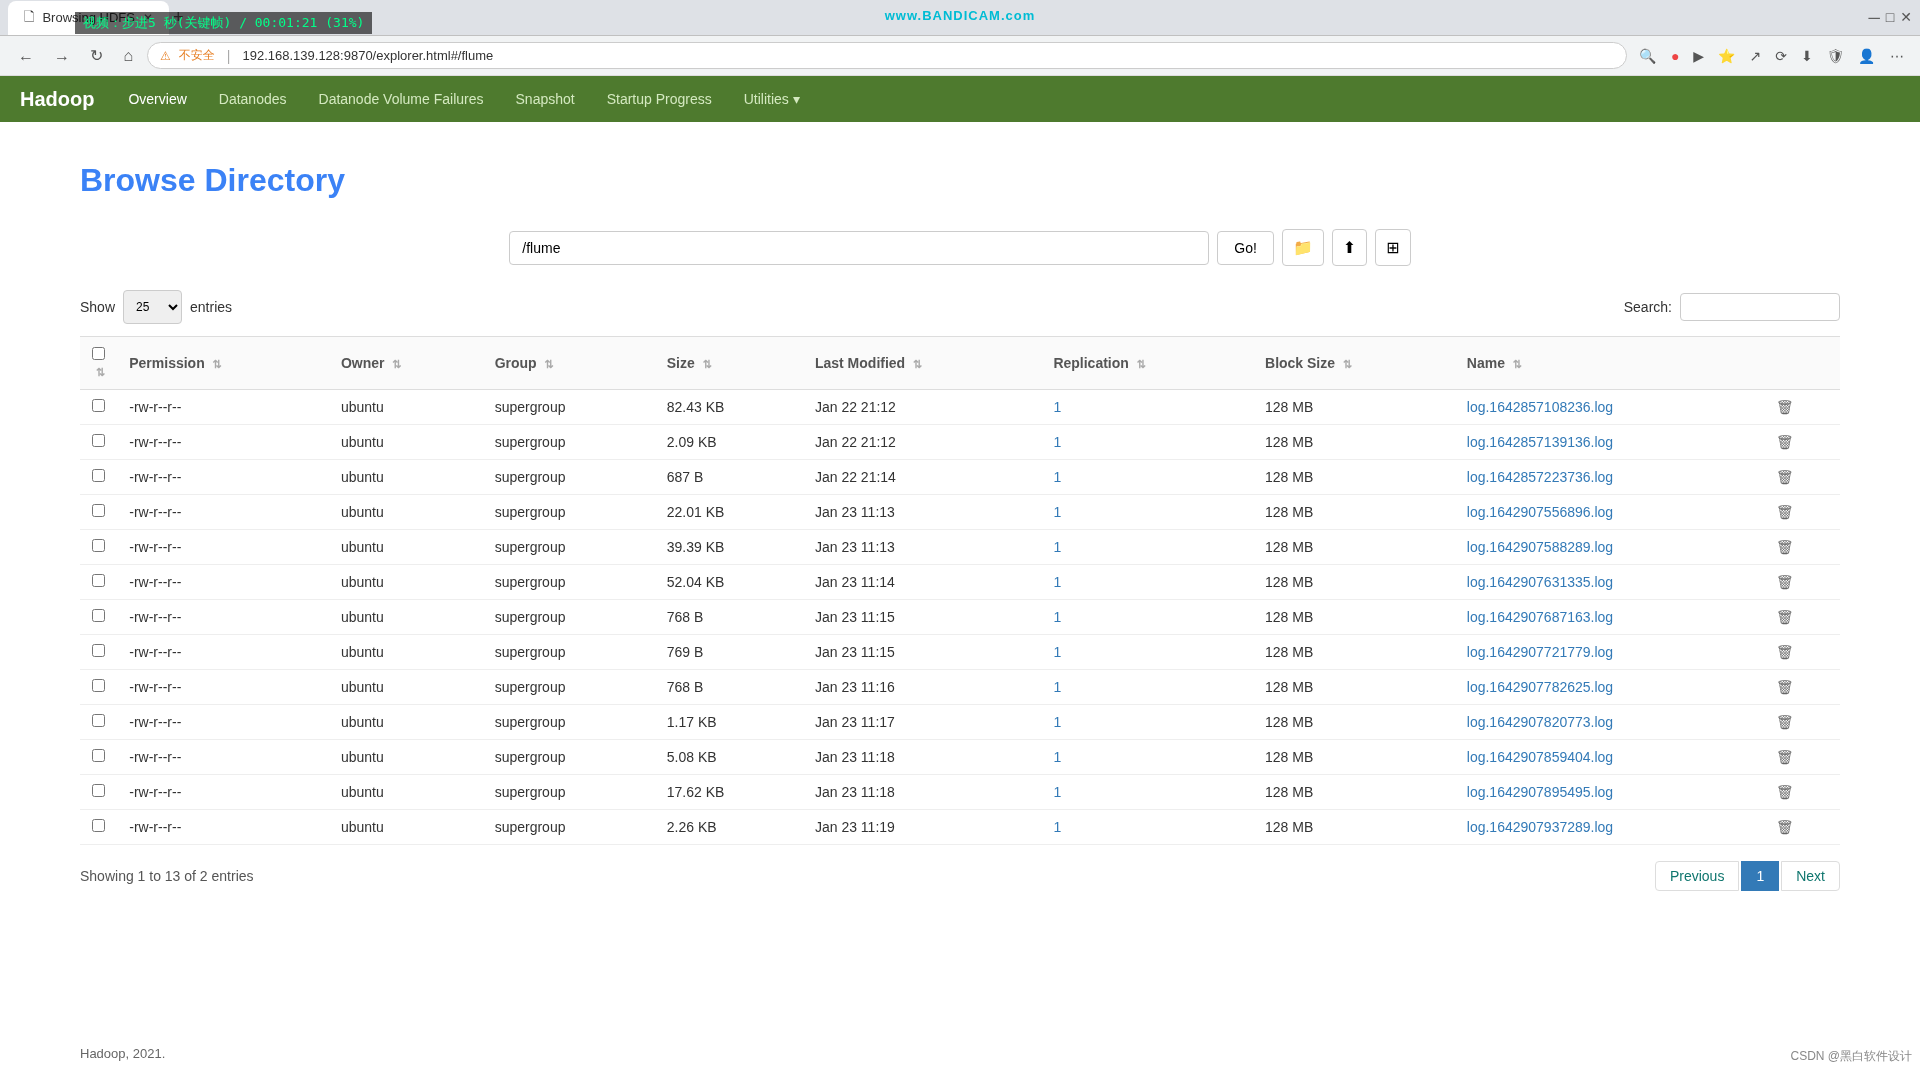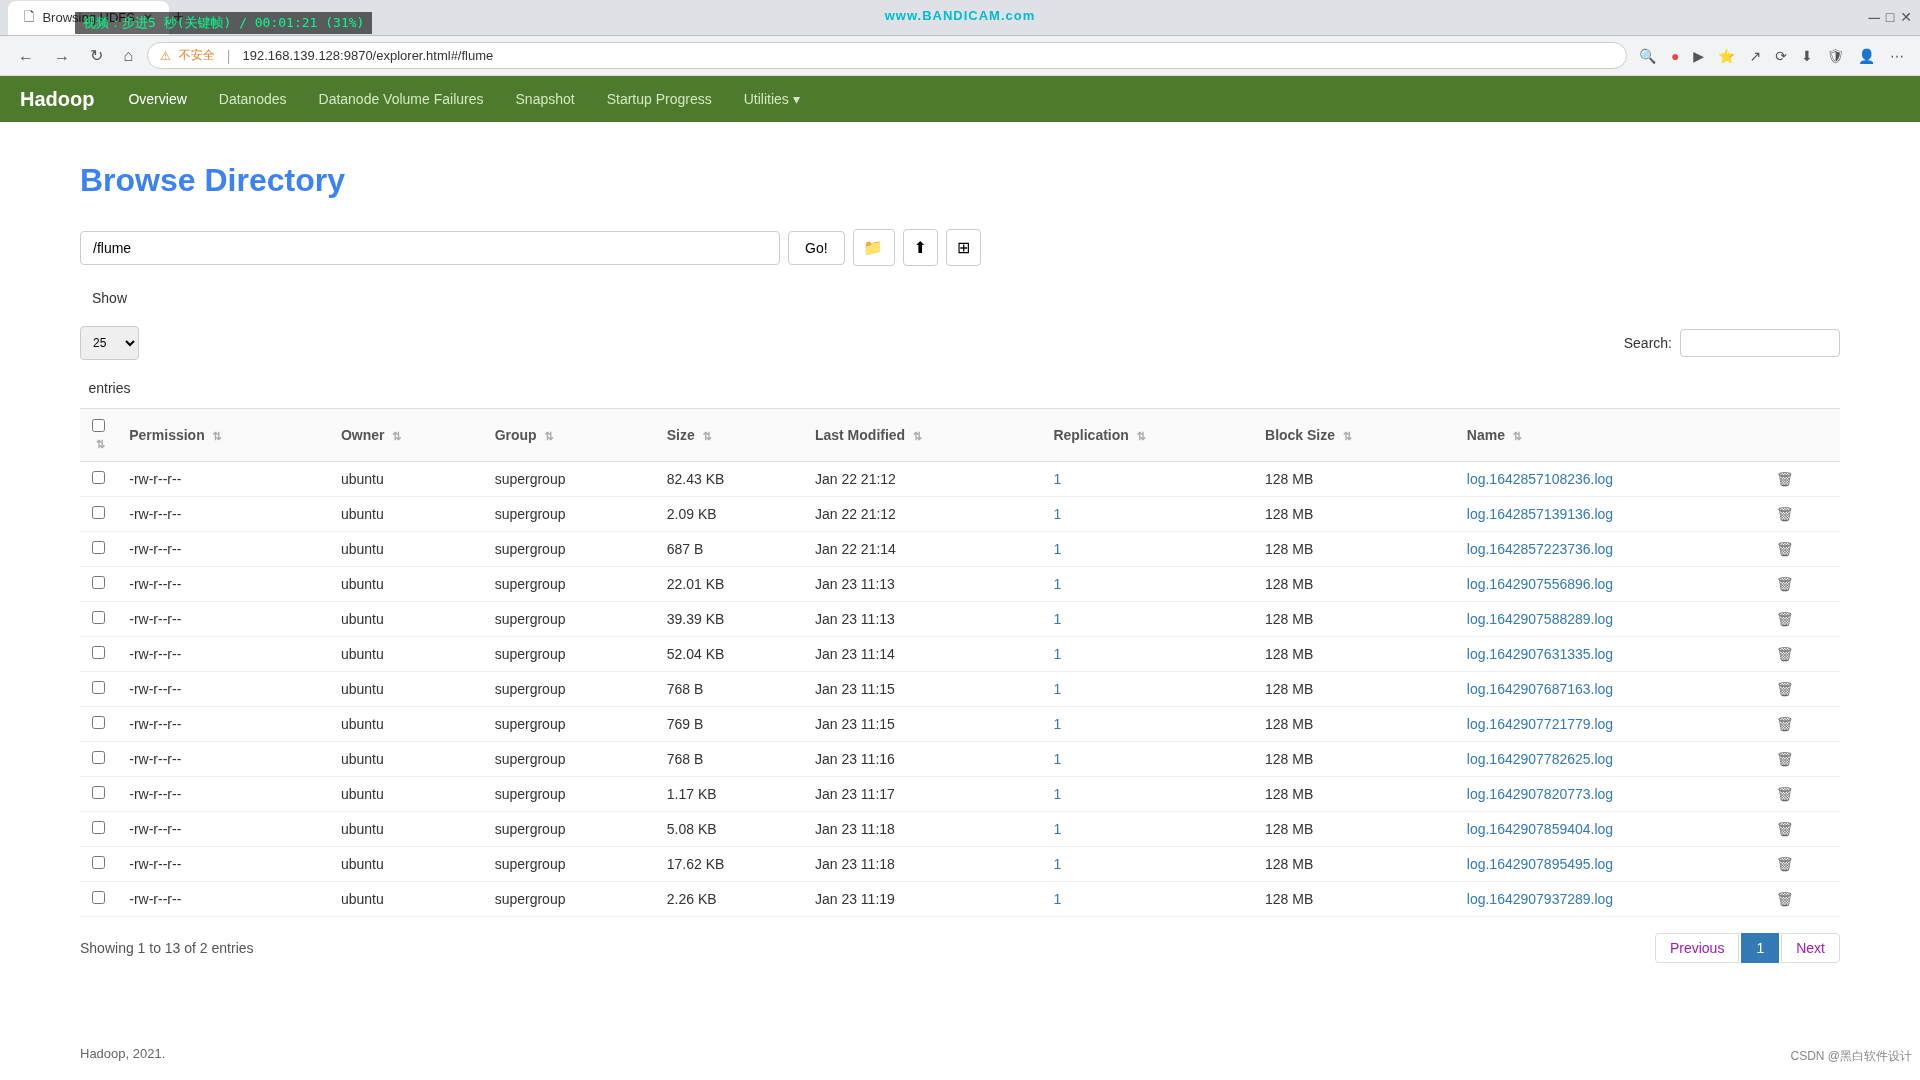--- a/index.html
+++ b/index.html
@@ -126,20 +126,21 @@
       color: #3b82f6;
       margin-bottom: 30px;
     }
 
     
     .path-bar {
       display: flex;
       align-items: center;
       gap: 8px;
       margin-bottom: 24px;
+      justify-content: center;
     }
     .path-input {
       flex: 1;
       max-width: 700px;
       border: 1px solid #ccc;
       border-radius: 4px;
       padding: 8px 12px;
       font-size: 14px;
       outline: none;
     }
@@ -163,22 +164,21 @@
     
     .table-controls {
       display: flex;
       justify-content: space-between;
       align-items: center;
       margin-bottom: 12px;
     }
     .show-entries {
       display: flex;
       align-items: center;
-      gap: 20px;
-      flex-direction: column;
+      gap: 8px;
     }
     .show-entries select {
       border: 1px solid #ccc;
       border-radius: 4px;
       padding: 8px 8px;
       font-size: 12px;
     }
     .search-box {
       display: flex;
       align-items: center;
@@ -241,21 +241,21 @@
       display: flex;
       align-items: center;
       gap: 2px;
     }
     .page-btn {
       border: 1px solid #ddd;
       background: #fff;
       padding: 6px 14px;
       cursor: pointer;
       font-size: 14px;
-      color: #a21caf;
+      color: #0f766e;
     }
     .page-btn.active {
       background: #337ab7;
       color: #fff;
       border-color: #337ab7;
     }
     .page-btn:first-child { border-radius: 4px 0 0 4px; }
     .page-btn:last-child { border-radius: 0 4px 4px 0; }
 
     

